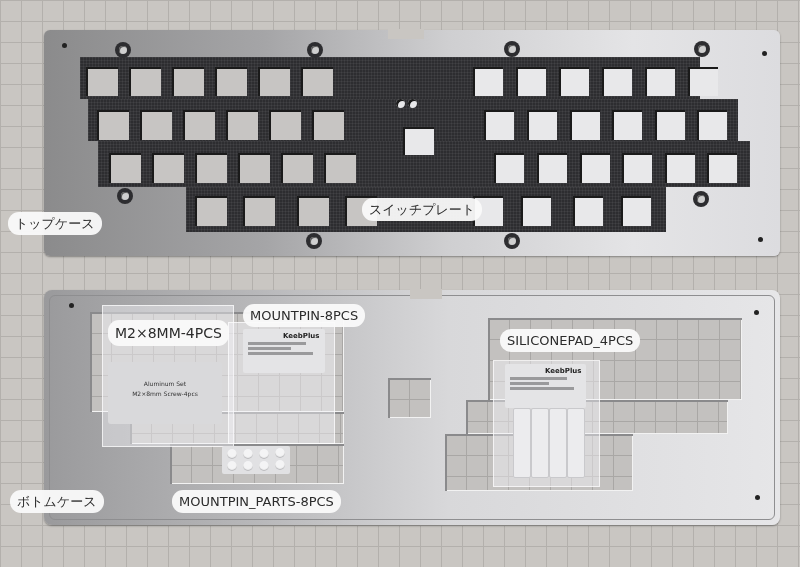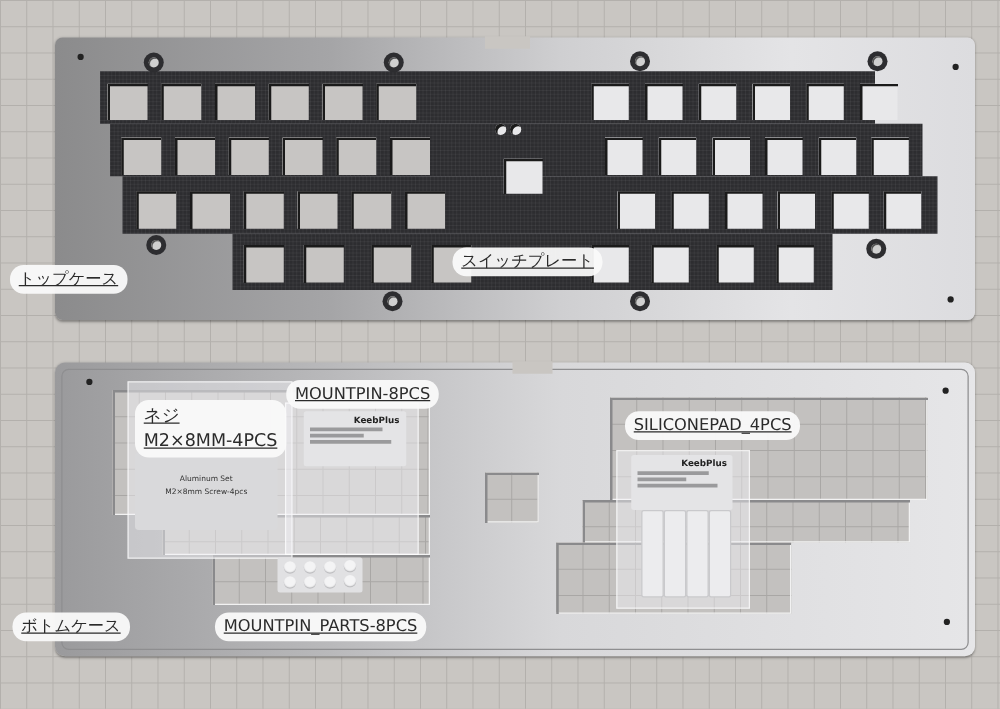--- a/index.html
+++ b/index.html
@@ -74,21 +74,21 @@
   .label-card .brand { font-weight:bold; font-size:7px; margin-bottom:2px; display:block;padding-left:35px; }
   .label-card .line { display:block; height:3px; margin:2px 0; background:#9a9a9c; width:80%; }
   .pad { background:#ececee; border:1px solid #c9c9cc; border-radius:2px; }
   .dots-sheet { background:#e1e1e3; border-radius:2px; }
   .dot { width:10px; height:10px; border-radius:50%; background:#f4f4f5; box-shadow: inset 0 -1px 1px #b5b5b8; position:absolute; }
   
   .tag {
     position:absolute; background:rgba(250,250,250,.95);
     color:#2b2b2b; border-radius:11px;
     font-family:"DejaVu Sans", sans-serif; font-size:13px;
-    padding:3px 7px; white-space:nowrap; line-height:17px;text-decoration:underline;
+    padding:3px 7px; white-space:nowrap; line-height:17px;
   }
 </style>
 </head>
 <body>
 
 <div class="abs bottom-case">
   <div class="abs bc-notch" style="left:344px;top:-1px;width:36px;height:10px;"></div>
   <div class="abs screw-dot" style="left:18px;top:13px;"></div>
   <div class="abs screw-dot" style="left:718px;top:21px;"></div>
   <div class="abs screw-dot" style="left:714px;top:207px;"></div>
@@ -212,19 +212,18 @@
 <div class="abs label-card" style="left:505px;top:364px;width:81px;height:44px;">
   <span class="brand">KeebPlus</span>
   <span class="line"></span>
   <span class="line" style="width:55%"></span>
   <span class="line" style="width:90%"></span>
 </div>
 
 <div class="tag" style="left:8px;top:212px;">トップケース</div>
 <div class="tag" style="left:362px;top:198px;">スイッチプレート</div>
 <div class="tag" style="left:108px;top:320px;line-height:20px;font-size:14px;">
-  <div>ネジ</div>
   <div>M2×8MM-4PCS</div>
 </div>
-<div class="tag" style="left:229px;top:304px;">MOUNTPIN-8PCS</div>
+<div class="tag" style="left:243px;top:304px;">MOUNTPIN-8PCS</div>
 <div class="tag" style="left:500px;top:329px;">SILICONEPAD_4PCS</div>
 <div class="tag" style="left:10px;top:490px;">ボトムケース</div>
 <div class="tag" style="left:172px;top:490px;">MOUNTPIN_PARTS-8PCS</div>
 
 </body></html>

